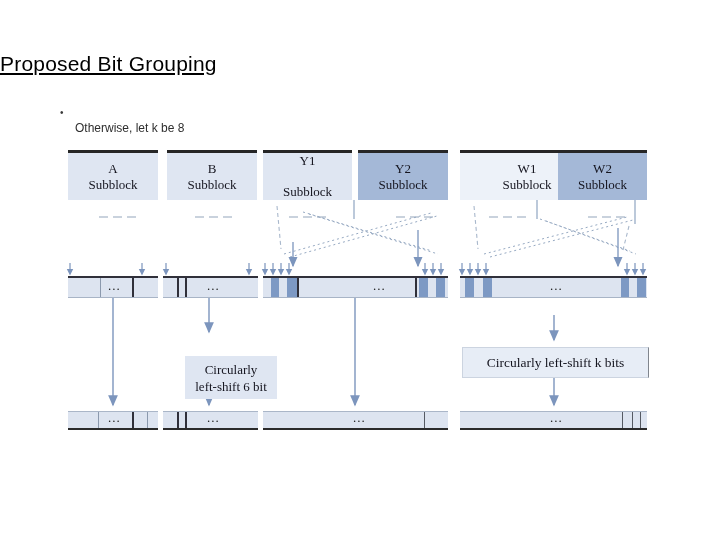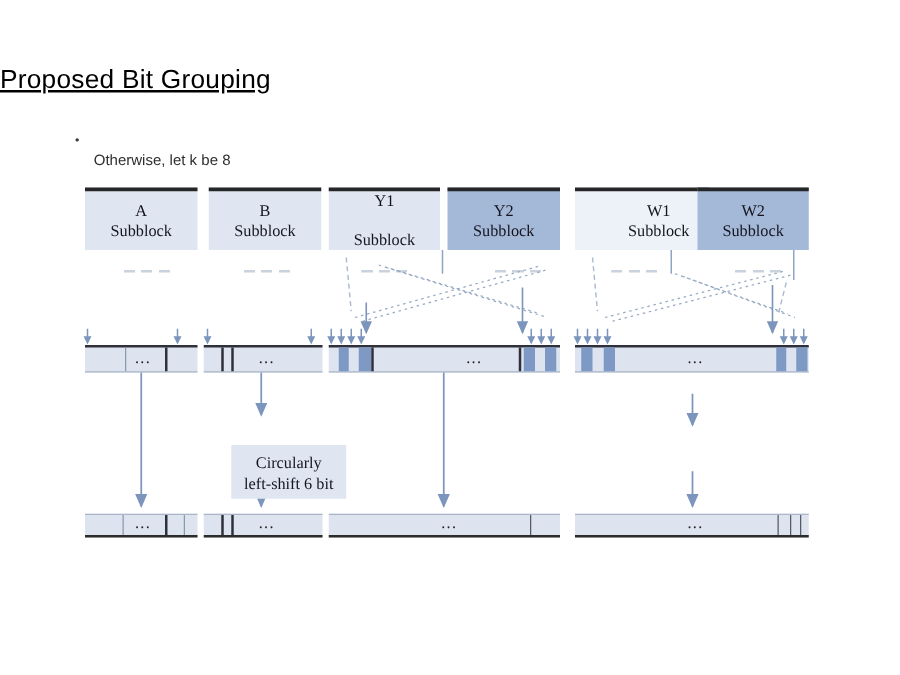--- a/index.html
+++ b/index.html
@@ -182,20 +182,23 @@
     <div class="cell" style="left:23px;width:9px;"></div>
     <span class="dots" style="left:90px;">...</span>
     <div class="cell" style="left:161px;width:8px;"></div>
     <div class="cell" style="left:177px;width:9px;"></div>
   </div>
 
   <div class="shift-box one">
     <span>Circularly</span>
     <span>left-shift 6 bit</span>
   </div>
+  <div class="shift-box two">
+    <span>Circularly left-shift k bits</span>
+  </div>
 
   <div class="strip botrow" style="left:68px;width:90px;">
     <div class="vline" style="left:30px;"></div>
     <span class="dots" style="left:40px;">...</span>
     <div class="vline dark" style="left:64px;"></div>
     <div class="vline" style="left:79px;"></div>
   </div>
   <div class="strip botrow" style="left:163px;width:95px;">
     <div class="vline dark" style="left:14px;"></div>
     <div class="vline dark" style="left:22px;"></div>

